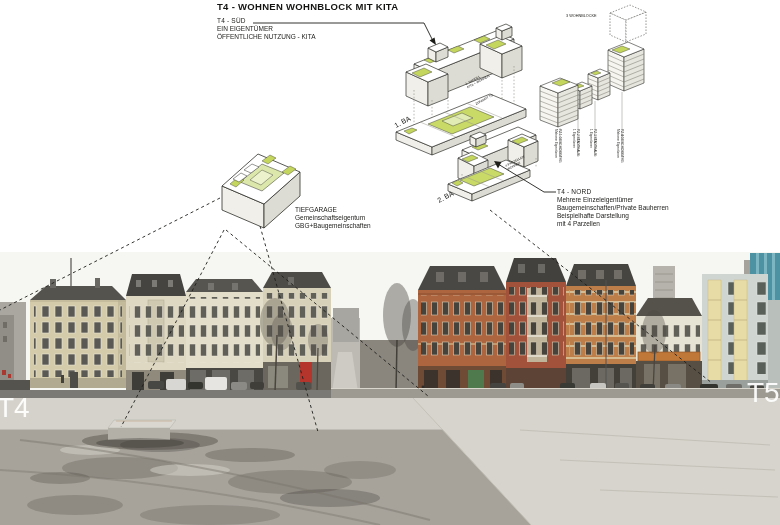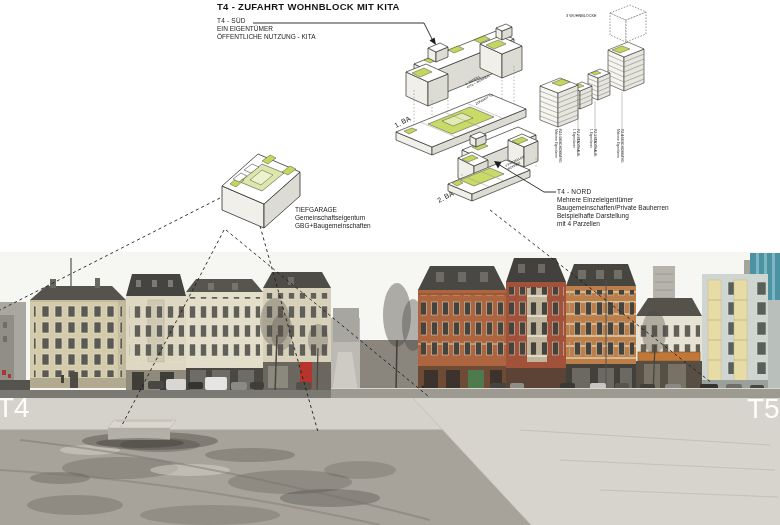--- a/index.html
+++ b/index.html
@@ -432,21 +432,21 @@
         <text x="0" y="0">ZUFAHRT TG</text>
       </g>
       <g transform="translate(506,167) rotate(-28)" font-size="3.2">
         <text x="0" y="0">4 PARZELLEN</text>
         <text x="0" y="3.8">WOHNEN</text>
       </g>
     </g>
   </g>
 </svg>
 
-<div class="lbl title" style="left:217px;top:1px;">T4 - ZUFAHRT WOHNBLOCK MIT KITA</div>
+<div class="lbl title" style="left:217px;top:1px;">T4 - WOHNEN WOHNBLOCK MIT KITA</div>
 
 <div class="lbl note" style="left:217px;top:17px;">
   <div class="hd">T4 - SÜD</div>
   <div>EIN EIGENTÜMER</div>
   <div>ÖFFENTLICHE NUTZUNG - KITA</div>
 </div>
 
 <div class="lbl note" style="left:295px;top:206px;">
   <div>TIEFGARAGE</div>
   <div>Gemeinschaftseigentum</div>
@@ -455,15 +455,15 @@
 
 <div class="lbl note" style="left:557px;top:188px;">
   <div class="hd">T4 - NORD</div>
   <div>Mehrere Einzeleigentümer</div>
   <div>Baugemeinschaften/Private Bauherren</div>
   <div>Beispielhafte Darstellung</div>
   <div>mit 4 Parzellen</div>
 </div>
 
 <div class="lbl photo-tag" style="left:-3px;top:392px;">T4</div>
-<div class="lbl photo-tag" style="left:747px;top:393px;">T5</div>
+<div class="lbl photo-tag" style="left:747px;top:377px;">T5</div>
 
 </div>
 
 </body></html>

